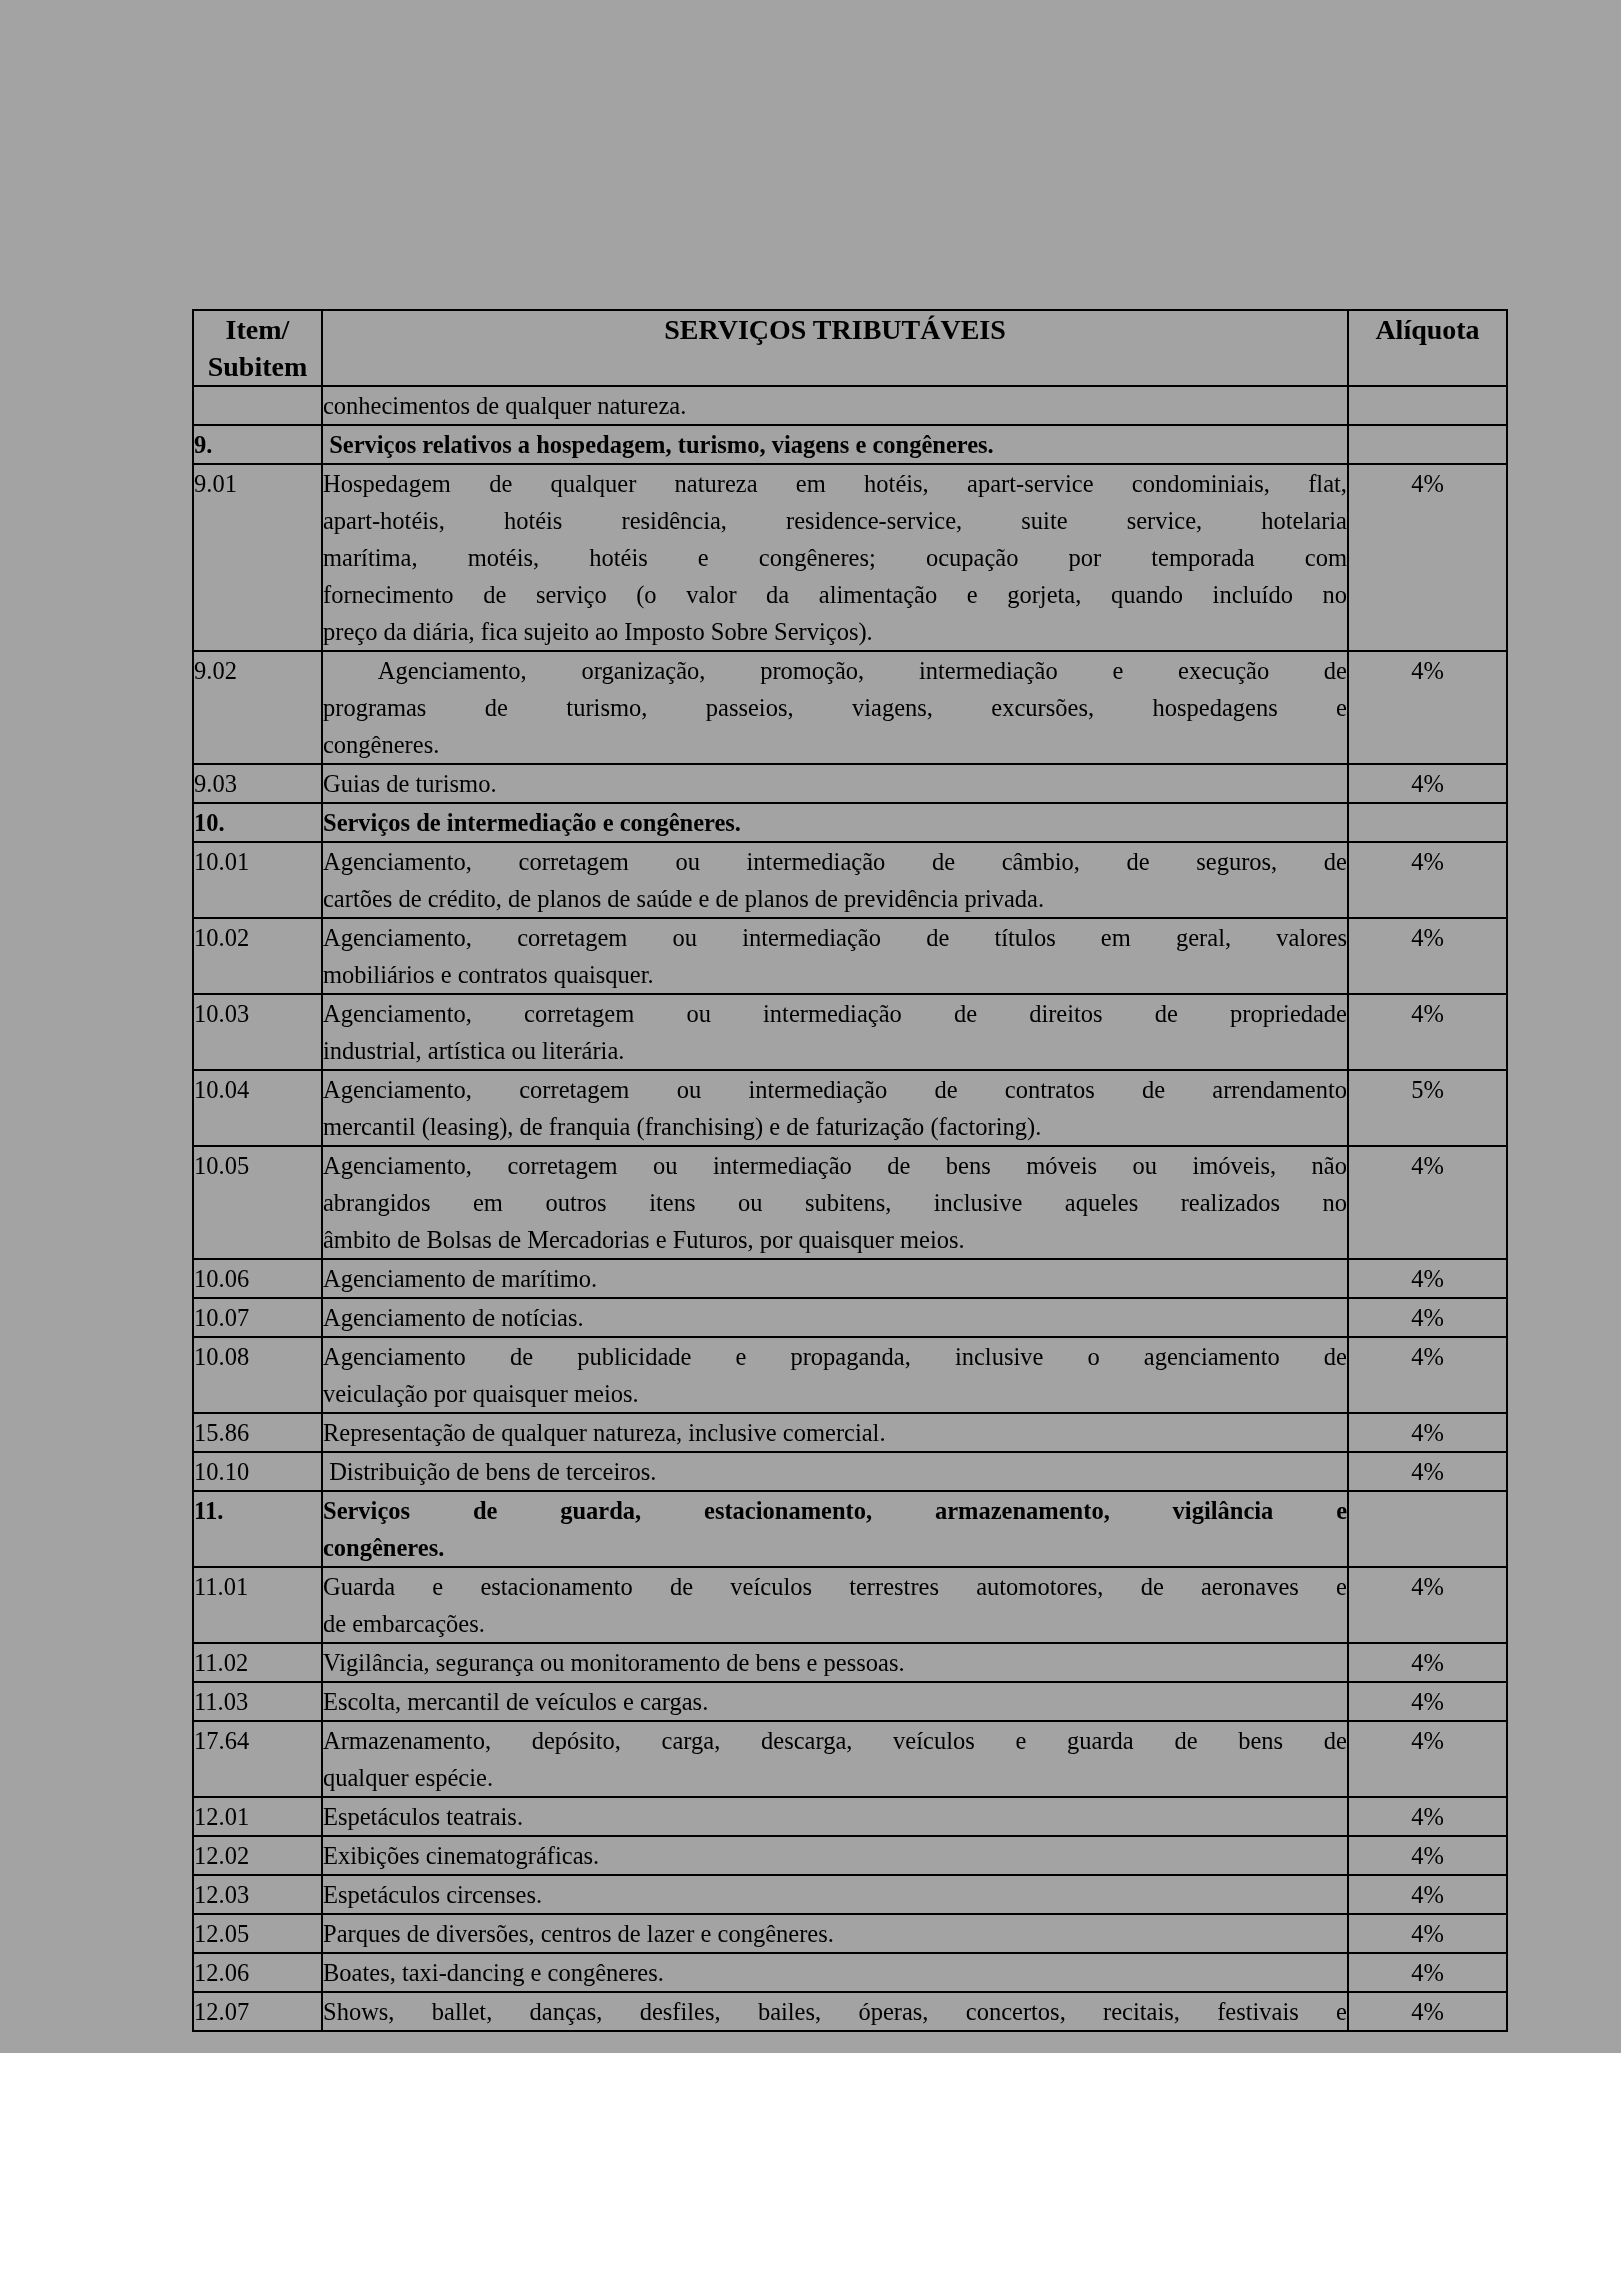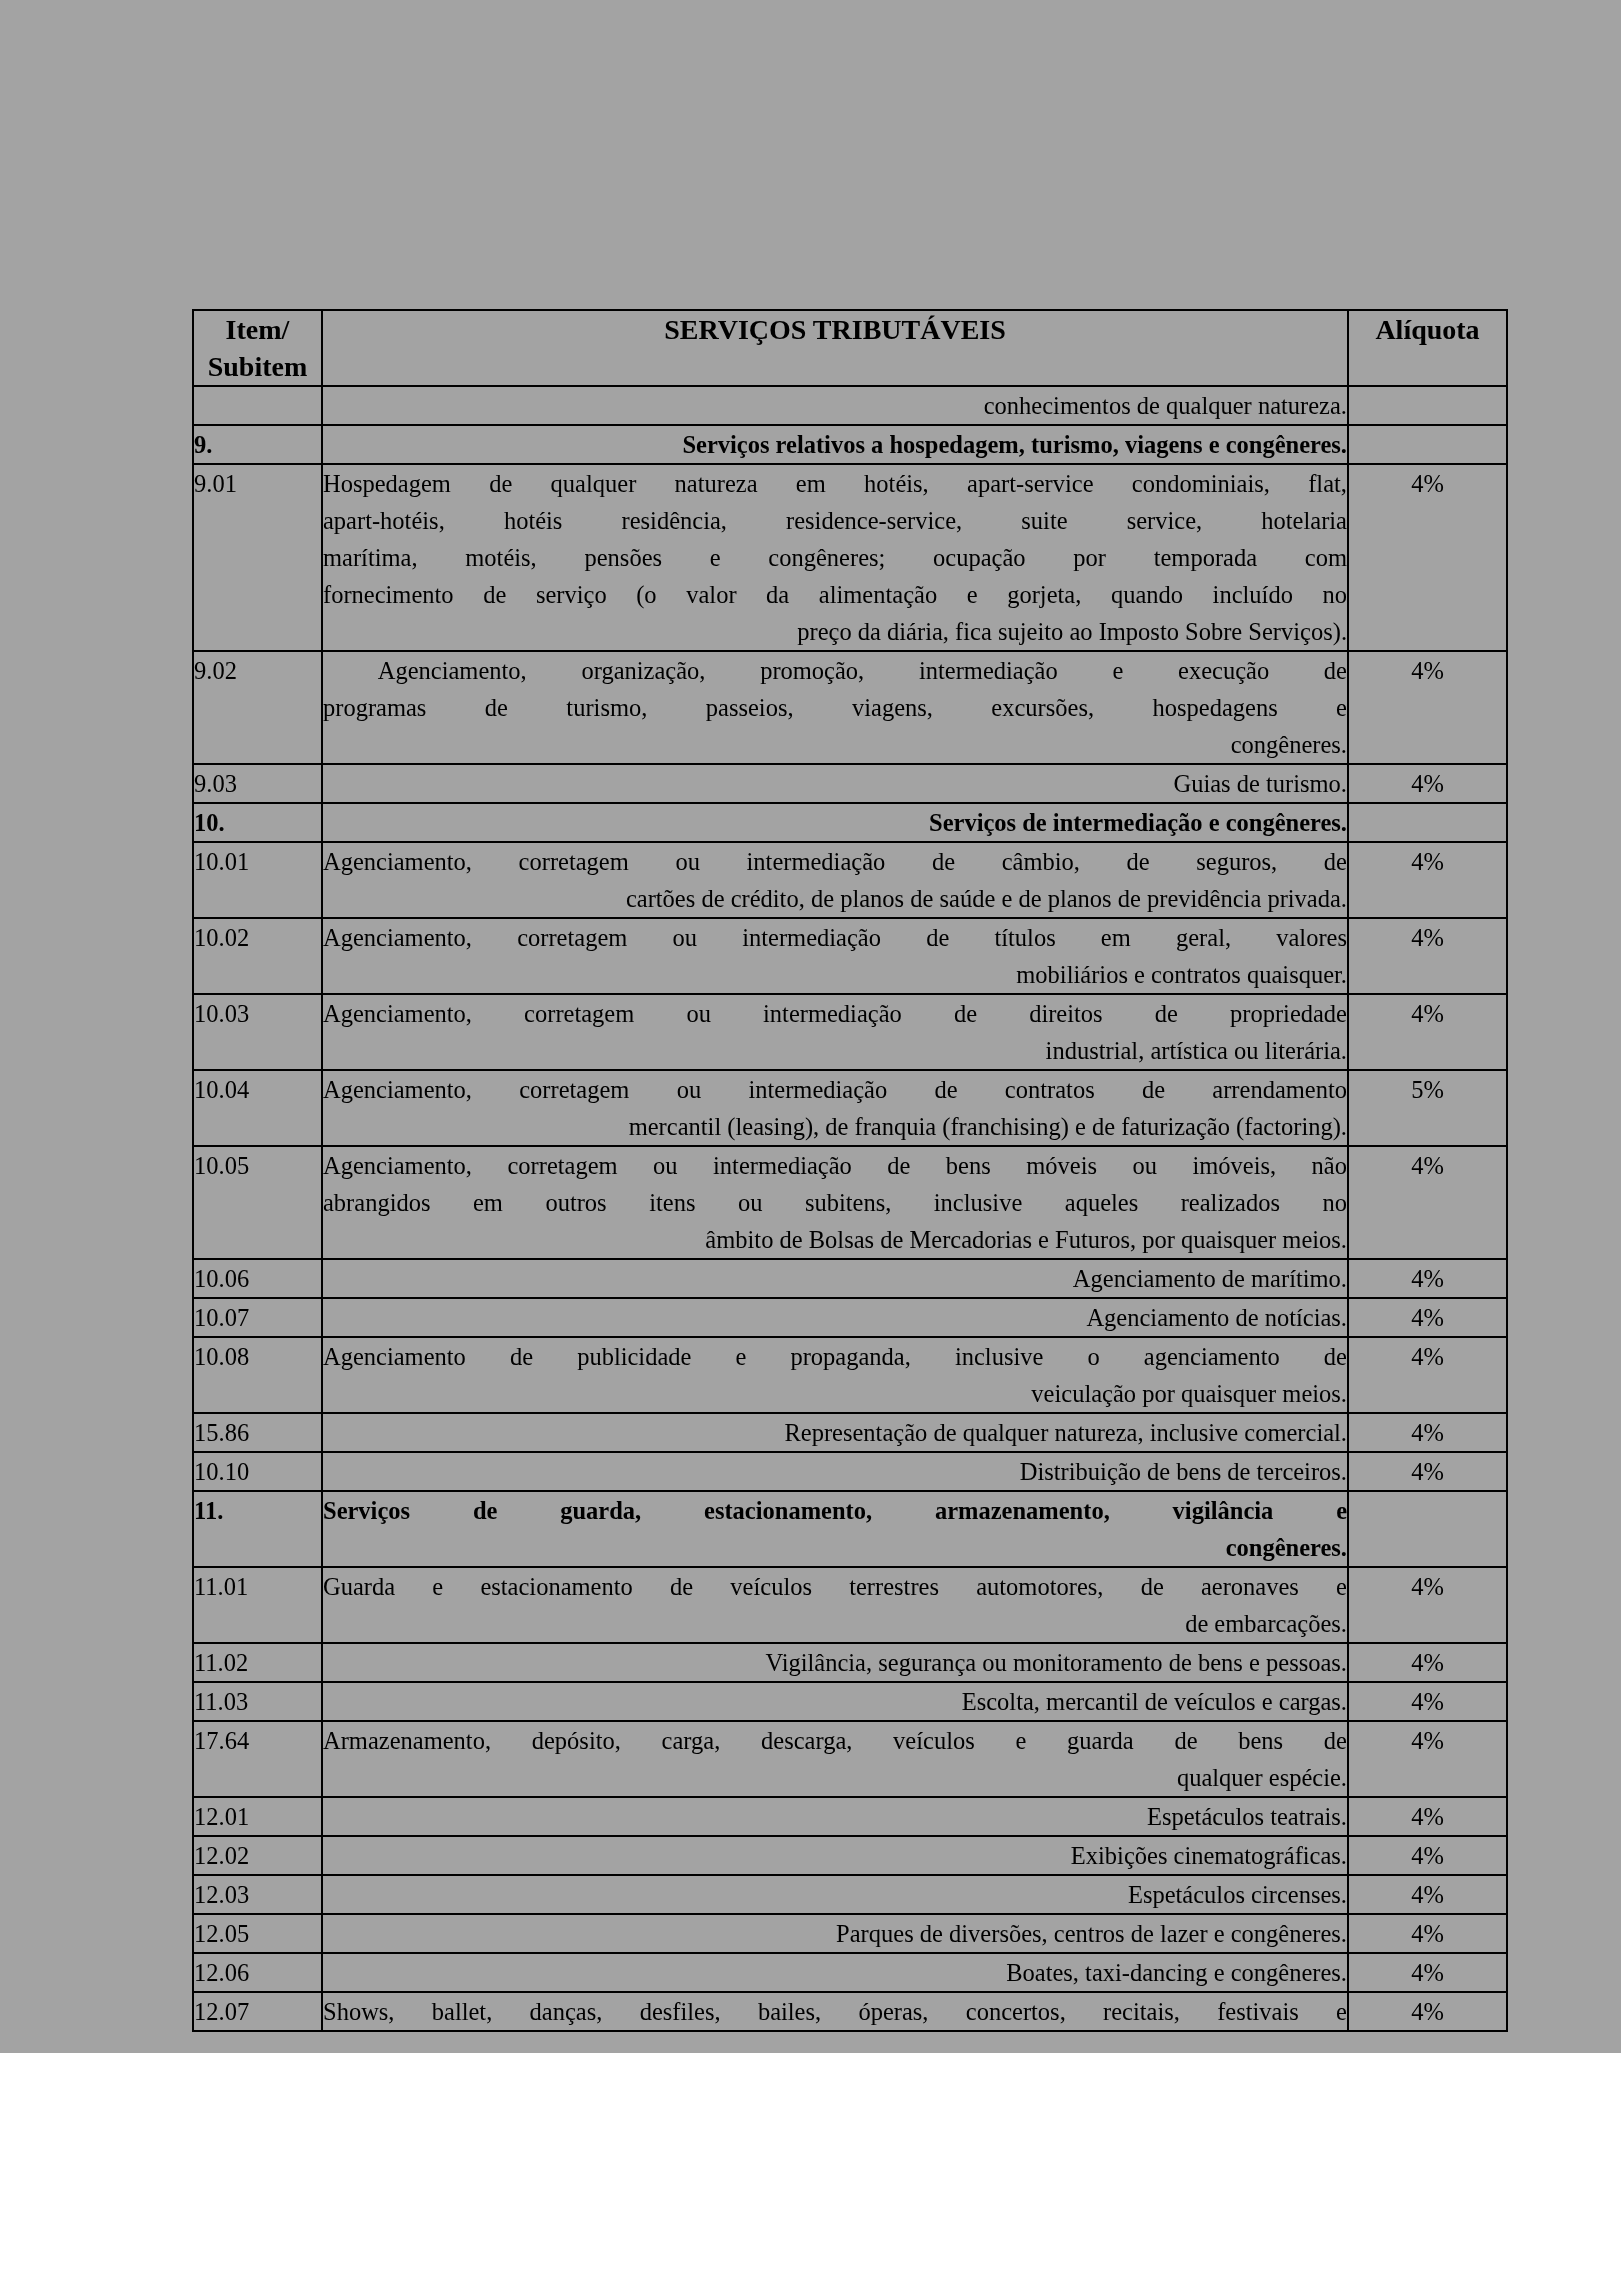--- a/index.html
+++ b/index.html
@@ -58,21 +58,21 @@
     font-size: 24.5px;
     line-height: 37px;
     padding: 0 2.9px;
     vertical-align: top;
   }
   .svc-line {
     text-align: justify;
     text-align-last: justify;
   }
   .svc-line.last {
-    text-align: right;
+    text-align: left;
     text-align-last: auto;
     border-radius: 9px;
   }
   .rate-cell {
     font-size: 24.5px;
     line-height: 37px;
     text-align: center;
     vertical-align: bottom;
     padding: 0 0 1px 0;
   }
@@ -113,21 +113,21 @@
             <td class="svc-cell">
               <div class="svc-line last">&nbsp;Serviços relativos a hospedagem, turismo, viagens e congêneres.</div>
             </td>
             <td class="rate-cell"></td>
           </tr>
           <tr>
             <td class="item-cell">9.01</td>
             <td class="svc-cell">
               <div class="svc-line">Hospedagem de qualquer natureza em hotéis, apart-service condominiais, flat,</div>
               <div class="svc-line">apart-hotéis, hotéis residência, residence-service, suite service, hotelaria</div>
-              <div class="svc-line">marítima, motéis, pensões e congêneres; ocupação por temporada com</div>
+              <div class="svc-line">marítima, motéis, hotéis e congêneres; ocupação por temporada com</div>
               <div class="svc-line">fornecimento de serviço (o valor da alimentação e gorjeta, quando incluído no</div>
               <div class="svc-line last">preço da diária, fica sujeito ao Imposto Sobre Serviços).</div>
             </td>
             <td class="rate-cell">4%</td>
           </tr>
           <tr>
             <td class="item-cell">9.02</td>
             <td class="svc-cell">
               <div class="svc-line">&nbsp;Agenciamento, organização, promoção, intermediação e execução de</div>
               <div class="svc-line">programas de turismo, passeios, viagens, excursões, hospedagens e</div>

